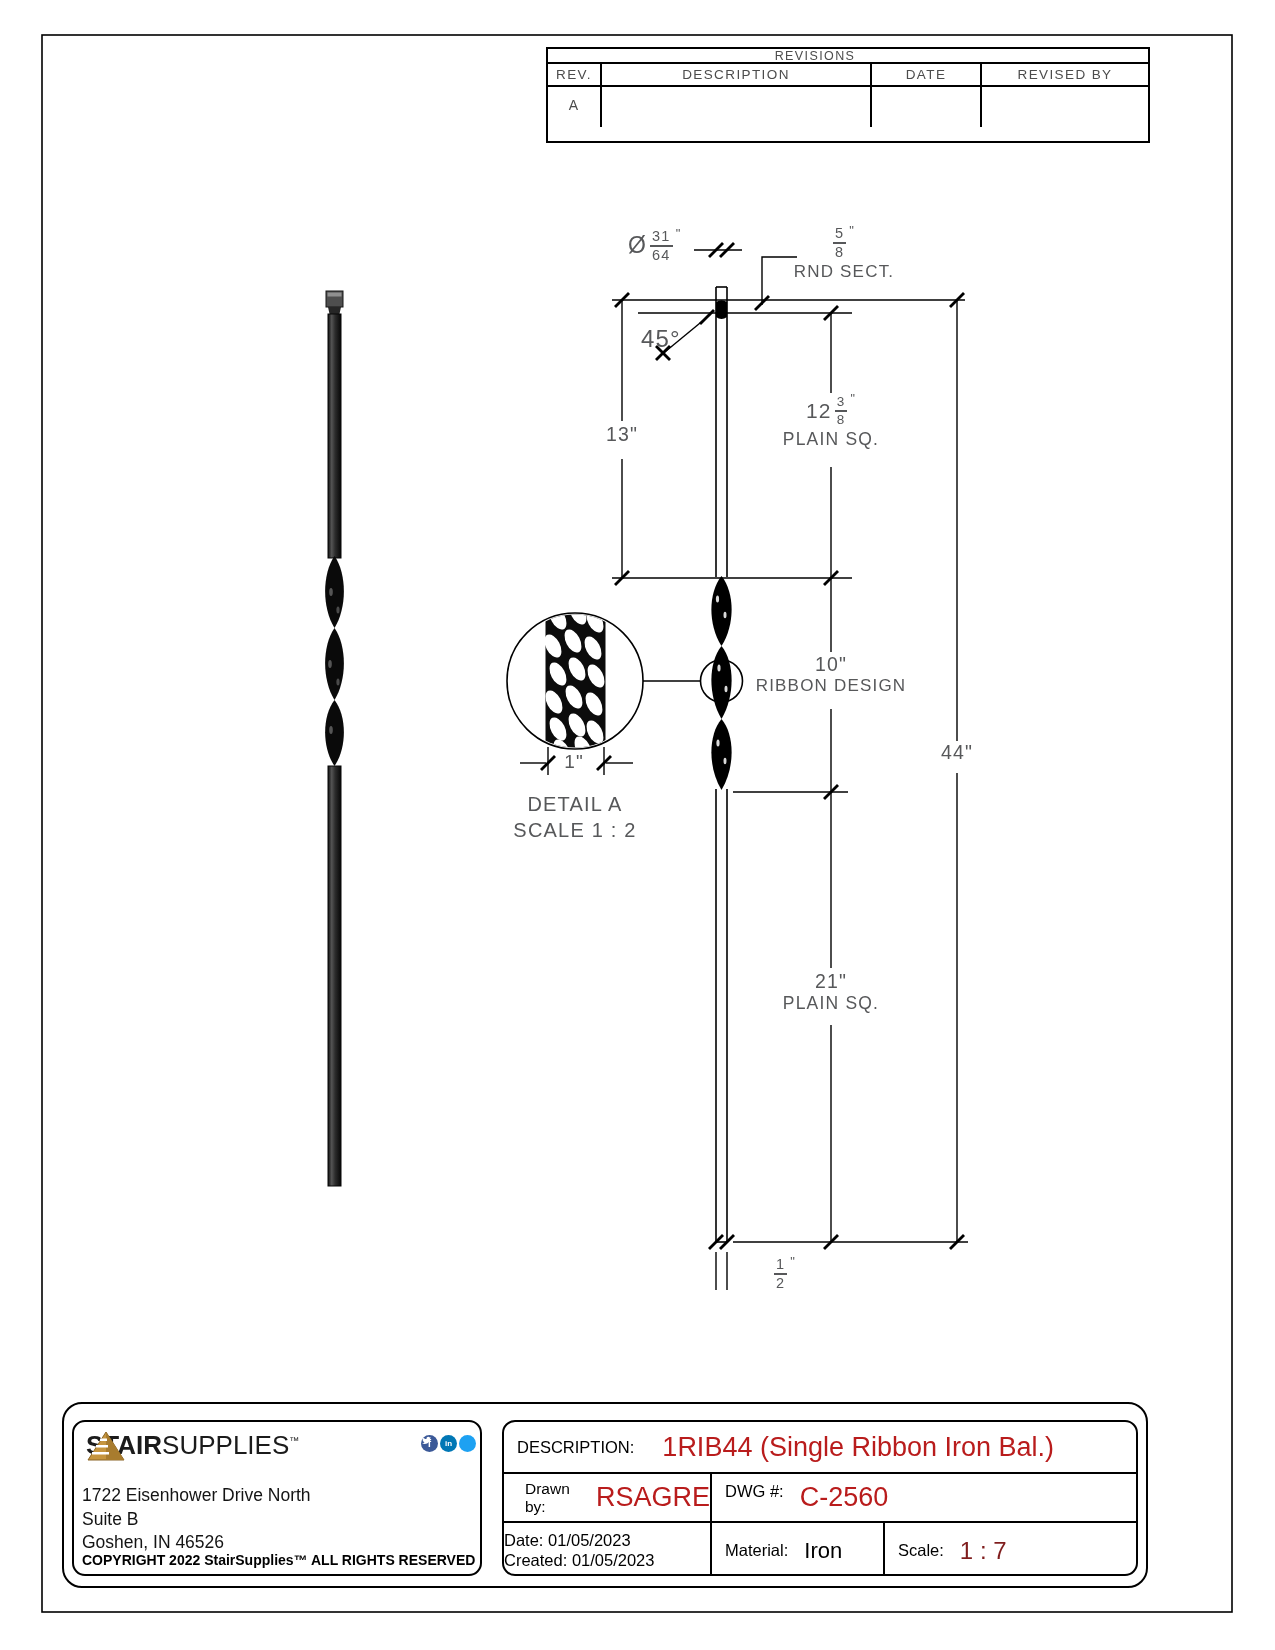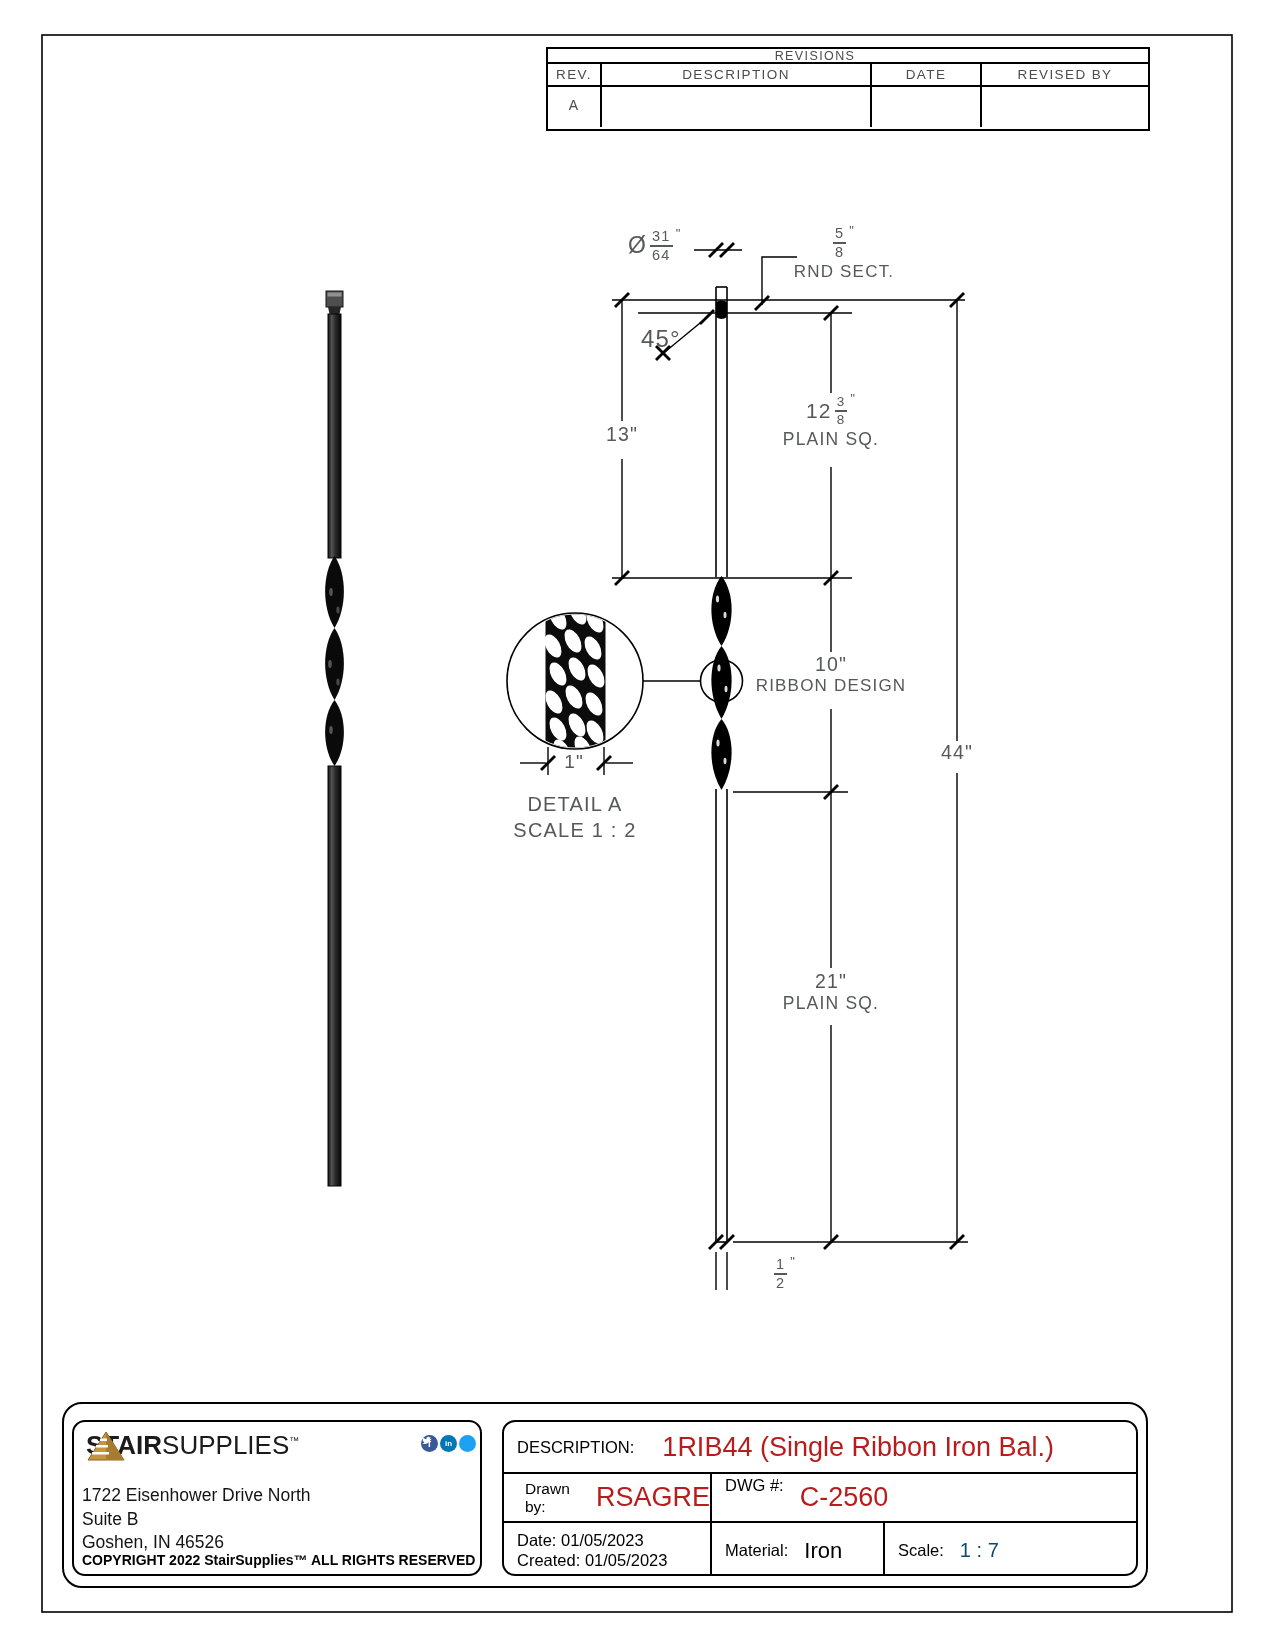--- a/index.html
+++ b/index.html
@@ -15,21 +15,21 @@
        font-family:"Liberation Sans",sans-serif;z-index:5;}
   .ctr{text-align:center;}
   .dim .lbl{display:block;margin-top:3px;}
   .frac{display:inline-flex;flex-direction:column;align-items:center;line-height:1.05;}
   .fnum{border-bottom:2px solid currentColor;padding:0 2px 1px 2px;}
   .fden{padding-top:1px;}
   .qt{font-size:0.8em;align-self:flex-start;margin-top:-2px;}
   .row{display:flex;align-items:center;justify-content:center;gap:3px;}
 
   
-  .rev-table{position:absolute;left:546px;top:47px;width:604px;height:84px;
+  .rev-table{position:absolute;left:546px;top:47px;width:604px;height:96px;
              border:2px solid #000;box-sizing:border-box;color:#4c4c4c;letter-spacing:1.4px;z-index:6;background:#fff;}
   .rev-title{height:15px;border-bottom:2px solid #000;font-size:12.5px;display:flex;
              align-items:center;justify-content:center;padding-right:66px;box-sizing:border-box;}
   .rev-head,.rev-row{display:flex;}
   .rev-head>div{height:21px;font-size:13.5px;display:flex;align-items:center;justify-content:center;
              border-right:2px solid #000;box-sizing:border-box;}
   .rev-head{border-bottom:2px solid #000;}
   .rev-row>div{height:40px;font-size:14px;display:flex;align-items:flex-start;justify-content:center;
              padding-top:10px;border-right:2px solid #000;box-sizing:border-box;}
   .c1{width:54px;}.c2{width:270px;}.c3{width:110px;}.c4{width:166px;border-right:none!important;}
@@ -310,33 +310,33 @@
   <div class="tr-row1">
     <span class="lab" style="padding-left:13px;">DESCRIPTION:</span>
     <span class="big" style="margin-left:28px;">1RIB44 (Single Ribbon Iron Bal.)</span>
   </div>
   <div class="tr-row2">
     <div class="cell vline" style="width:208px;align-items:center;padding-left:21px;">
       <span class="lab-sm" style="align-self:flex-start;padding-top:6px;">Drawn by:</span>
       <span class="big" style="margin-left:10px;">RSAGRE</span>
     </div>
     <div class="cell" style="flex:1;align-items:center;padding-left:13px;">
-      <span class="lab" style="align-self:flex-start;padding-top:2px;">DWG #:</span>
+      <span class="lab" style="align-self:flex-start;padding-top:8px;">DWG #:</span>
       <span class="big" style="margin-left:16px;">C-2560</span>
     </div>
   </div>
   <div class="tr-row3">
-    <div class="cell vline" style="width:208px;flex-direction:column;justify-content:center;padding-left:13px;gap:1px;">
+    <div class="cell vline" style="width:208px;flex-direction:column;justify-content:center;gap:1px;">
       <span class="lab"><span>Date:</span> <span>01/05/2023</span></span>
       <span class="lab"><span>Created:</span> <span>01/05/2023</span></span>
     </div>
     <div class="cell vline" style="width:173px;align-items:center;padding-left:13px;">
       <span class="lab">Material:</span>
       <span style="font-size:22px;margin-left:16px;color:#000;">Iron</span>
     </div>
     <div class="cell" style="flex:1;align-items:center;padding-left:13px;">
       <span class="lab">Scale:</span>
-      <span style="font-size:20px;margin-left:16px;color:#0c4a6e;">1 : 7</span>
+      <span style="font-size:24px;margin-left:16px;color:#7f1d1d;">1 : 7</span>
     </div>
   </div>
 </div>
 
 </div>
 
 </body></html>

